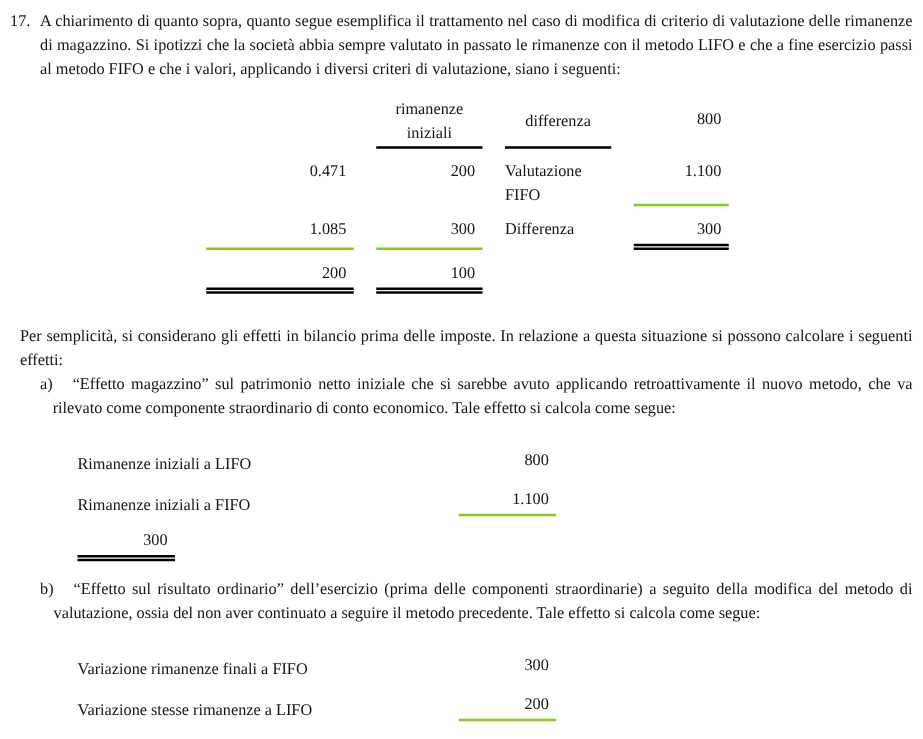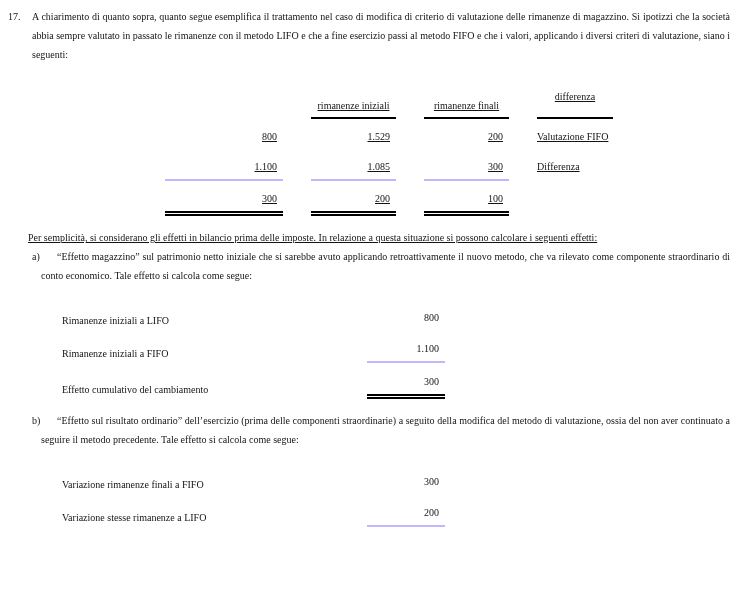--- a/index.html
+++ b/index.html
@@ -5,40 +5,39 @@
   html, body { margin: 0; padding: 0; background: #ffffff; }
   .page {
     position: relative;
     width: 738px;
     height: 591px;
     box-sizing: border-box;
     padding: 7px 8px 0 8px;
     background: #ffffff;
     color: #141414;
     font-family: "Liberation Serif", serif;
-    font-size: 10px;
+    font-size: 13px;
     line-height: 19px;
     overflow: hidden;
   }
   p { margin: 0; text-align: justify; }
   .hang { display: flex; align-items: flex-start; }
   .hang .marker { flex: 0 0 24px; }
   .hang .body { flex: 1; }
   .sub { margin-left: 24px; }
   .sub .marker { flex: 0 0 9px; }
   .sub .body { text-indent: 16px; }
-  .indent { margin-left: 20px; text-decoration: underline; }
+  .indent { margin-left: 8px; }
 
   
   .t1 {
     display: grid;
     grid-template-columns: 118px 85px 85px 76px;
-    column-gap: 28px;
-    margin: 13px 0 12px 157px;
-    text-decoration: underline;
+    column-gap: 18px;
+    margin: 13px 0 24px 157px;
   }
   .t1 .hcell {
     display: flex; flex-direction: column; justify-content: flex-end;
     text-align: center;
     border-bottom: 2px solid #000;
     padding-bottom: 2px;
     min-height: 38px;
   }
   .t1 .hcell.vcenter { justify-content: center; }
   .t1 .hcell.empty { border-bottom: none; }
@@ -51,41 +50,40 @@
   .t2 .label { flex: 1; padding-top: 9px; }
   .t2 .val {
     flex: 0 0 72px;
     text-align: right;
     padding: 9px 6px 3px 0;
   }
   .t2a { margin-top: 14px; margin-bottom: 12px; }
   .t2b { margin-top: 14px; }
 
   
-  .u   { border-bottom: 2px solid #c4b5fd; }
+  .u   { border-bottom: 2px solid #84cc16; }
   .uu  { border-bottom: 5px double #000; }
 </style>
 </head>
 <body>
 
 <div class="page">
 
   <div class="hang">
     <span class="marker">17.</span>
     <p class="body">A chiarimento di quanto sopra, quanto segue esemplifica il trattamento nel caso di modifica di criterio di valutazione delle rimanenze di magazzino. Si ipotizzi che la società abbia sempre valutato in passato le rimanenze con il metodo LIFO e che a fine esercizio passi al metodo FIFO e che i valori, applicando i diversi criteri di valutazione, siano i seguenti:</p>
   </div>
 
   <div class="t1">
     <div class="hcell empty"></div>
     <div class="hcell">rimanenze iniziali</div>
-    <div class="hcell">rimanenze finali</div>
     <div class="hcell vcenter">differenza</div>
 
     <div class="vcell">800</div>
-    <div class="vcell">1.529</div>
+    <div class="vcell">0.471</div>
     <div class="vcell">200</div>
 
     <div class="lcell">Valutazione FIFO</div>
     <div class="vcell u">1.100</div>
     <div class="vcell u">1.085</div>
     <div class="vcell u">300</div>
 
     <div class="lcell">Differenza</div>
     <div class="vcell uu">300</div>
     <div class="vcell uu">200</div>
@@ -102,21 +100,20 @@
   <div class="t2 t2a">
     <div class="row">
       <span class="label">Rimanenze iniziali a LIFO</span>
       <span class="val">800</span>
     </div>
     <div class="row">
       <span class="label">Rimanenze iniziali a FIFO</span>
       <span class="val u">1.100</span>
     </div>
     <div class="row">
-      <span class="label">Effetto cumulativo del cambiamento</span>
       <span class="val uu">300</span>
     </div>
   </div>
 
   <div class="hang sub">
     <span class="marker">b)</span>
     <p class="body">“Effetto sul risultato ordinario” dell’esercizio (prima delle componenti straordinarie) a seguito della modifica del metodo di valutazione, ossia del non aver continuato a seguire il metodo precedente. Tale effetto si calcola come segue:</p>
   </div>
 
   <div class="t2 t2b">

